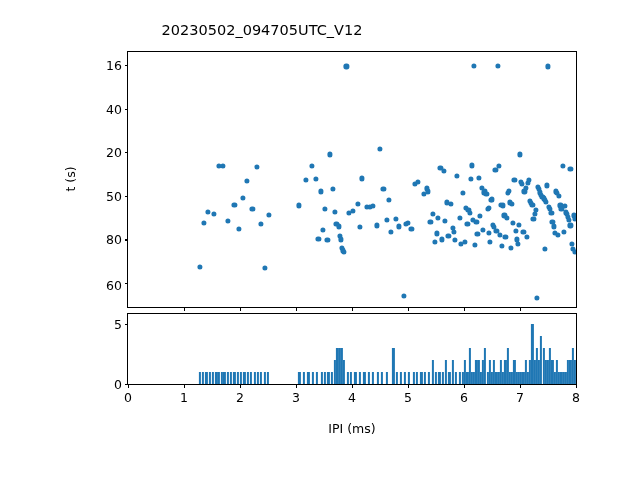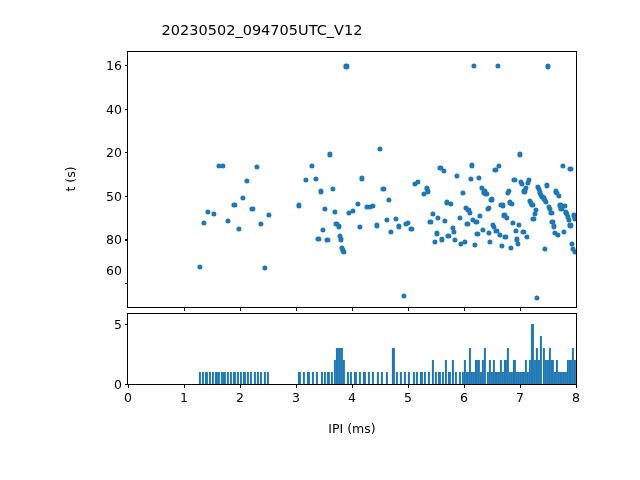--- a/index.html
+++ b/index.html
@@ -317,21 +317,21 @@
         <div class="ticklabel ticklabel-y" style="top: 13.08px;">16</div>
         <div class="tick-y" style="top: 56.67px;"></div>
         <div class="ticklabel ticklabel-y" style="top: 56.67px;">40</div>
         <div class="tick-y" style="top: 100.26px;"></div>
         <div class="ticklabel ticklabel-y" style="top: 100.26px;">20</div>
         <div class="tick-y" style="top: 143.85px;"></div>
         <div class="ticklabel ticklabel-y" style="top: 143.85px;">50</div>
         <div class="tick-y" style="top: 187.44px;"></div>
         <div class="ticklabel ticklabel-y" style="top: 187.44px;">80</div>
         <div class="tick-y" style="top: 231.03px;"></div>
-        <div class="ticklabel ticklabel-y" style="top: 218px;">60</div>
+        <div class="ticklabel ticklabel-y" style="top: 233px;">60</div>
         <div class="tick-x" style="left: 56px;"></div>
         <div class="tick-x" style="left: 112px;"></div>
         <div class="tick-x" style="left: 168px;"></div>
         <div class="tick-x" style="left: 224px;"></div>
         <div class="tick-x" style="left: 280px;"></div>
         <div class="tick-x" style="left: 336px;"></div>
         <div class="tick-x" style="left: 392px;"></div>
       </div>
   </div>
 

